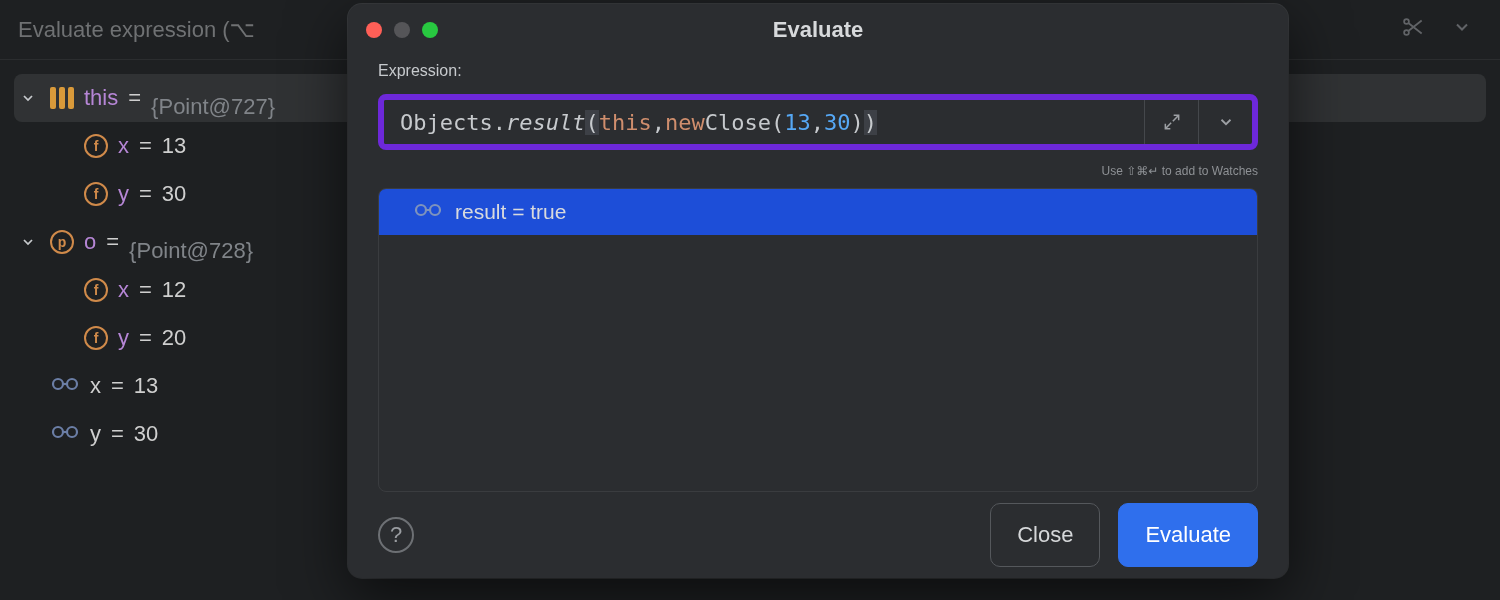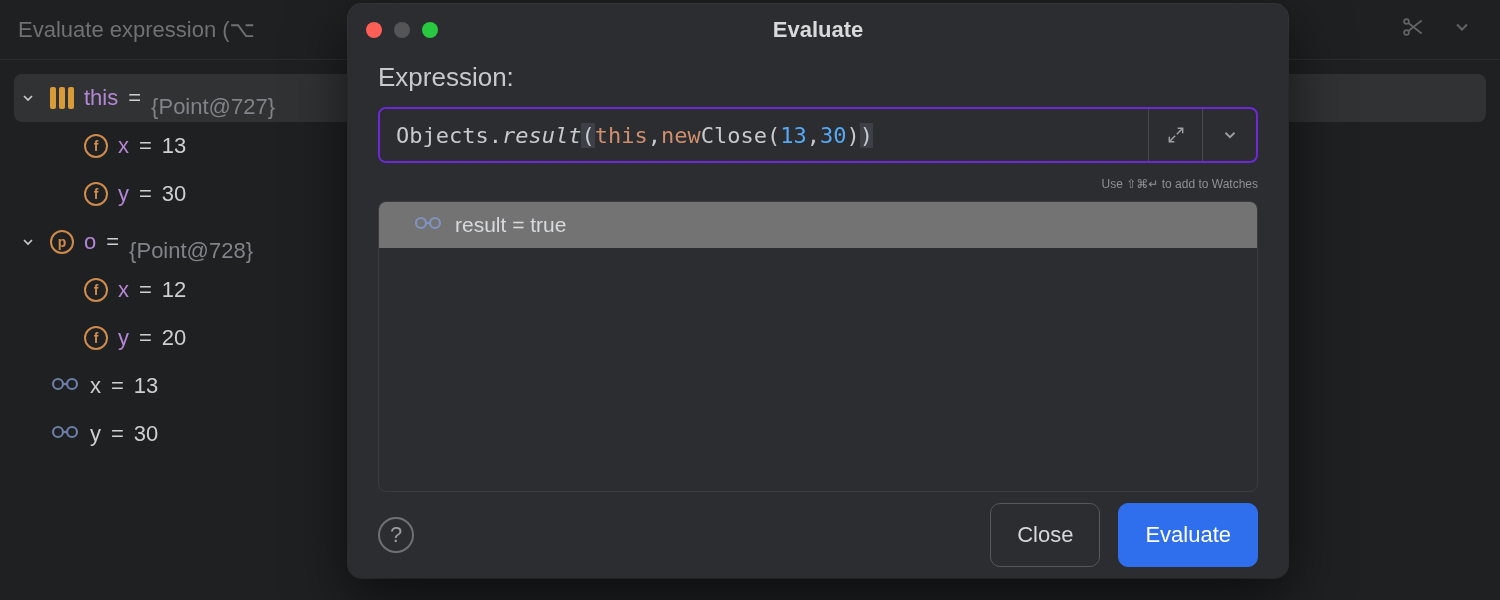--- a/index.html
+++ b/index.html
@@ -91,25 +91,25 @@
   .dot-green { background: #28c840; }
   .dlg-title {
     flex: 1; text-align: center;
     font-size: 22px; font-weight: 600; color: #d7d9db;
   }
   .dlg-body {
     flex: 1; padding: 6px 30px 0 30px;
     display: flex; flex-direction: column;
   }
   .label {
-    font-size: 26px; color: #c7cacd; margin-bottom: 14px;
+    font-size: 16px; color: #c7cacd; margin-bottom: 14px;
   }
   .expr-row {
     display: flex;
-    border: 2px solid #6d28d9;
+    border: 6px solid #6d28d9;
     border-radius: 8px;
     height: 56px;
     overflow: hidden;
     align-items: stretch;
   }
   .expr-input {
     flex: 1;
     display: flex; align-items: center;
     padding: 0 16px;
     font-family: ui-monospace, "SF Mono", Menlo, Consolas, monospace;
@@ -137,21 +137,21 @@
   }
   .result-box {
     margin-top: 10px;
     flex: 1;
     border: 1px solid #3a3c3f;
     border-radius: 8px;
     overflow: hidden;
     min-height: 180px;
   }
   .result-row {
-    background: #737373;
+    background: #1d4ed8;
     height: 46px;
     display: flex; align-items: center;
     padding: 0 16px 0 34px;
     gap: 12px;
     font-size: 21px;
     color: #d8dadd;
   }
   .dlg-footer {
     height: 86px;
     display: flex; align-items: center;

